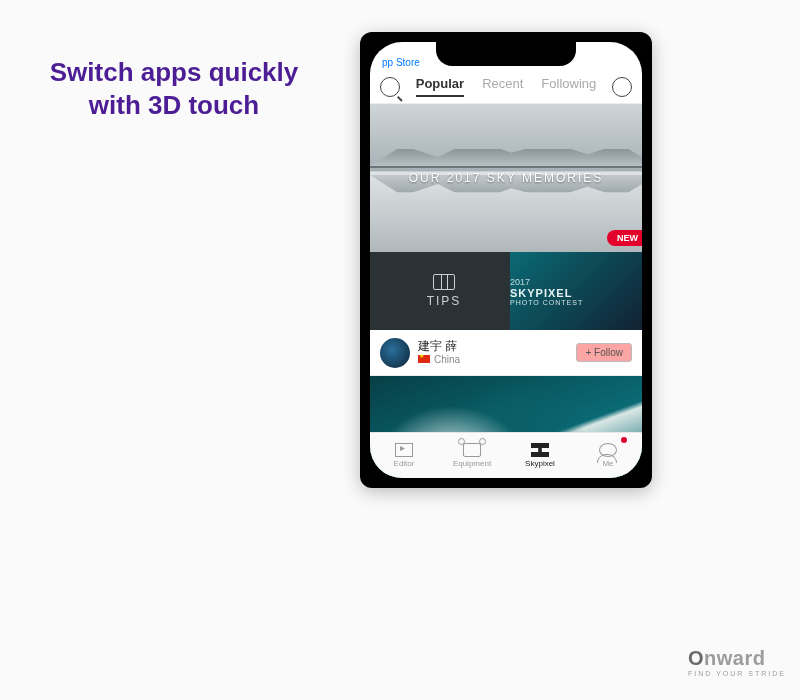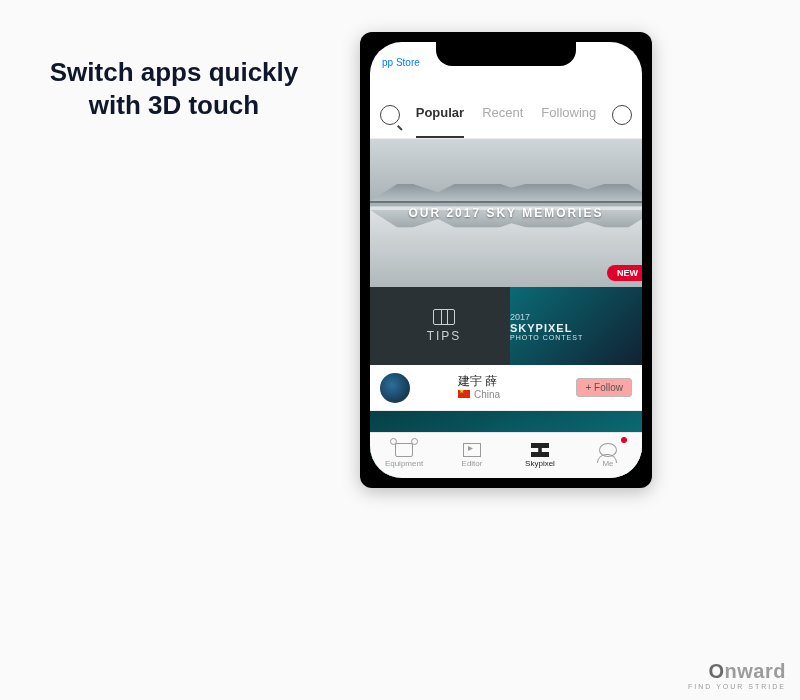--- a/index.html
+++ b/index.html
@@ -10,21 +10,21 @@
     position: relative;
     overflow: hidden;
   }
   .headline {
     position: absolute;
     top: 56px; left: 34px;
     width: 280px;
     font-weight: 800;
     font-size: 26px;
     line-height: 1.25;
-    color: #0f172a;
+    color: #4c1d95;
     text-align: center;
   }
   
   .phone {
     position: absolute;
     left: 360px; top: 32px;
     width: 292px; height: 456px;
     background: #000;
     border-radius: 12px;
     padding: 10px;
@@ -49,25 +49,24 @@
   .statusbar {
     height: 28px;
     font-size: 10px;
     color: #333;
     display: flex; align-items: flex-end;
     padding: 0 12px 2px;
   }
   .statusbar .back { color: #007aff; }
   .topnav {
     height: 34px;
-    display: flex; 
+    display: flex; align-items: center;
     padding: 0 10px;
     gap: 6px;
     border-bottom: 1px solid #eee;
-    margin-top: 35px;
   }
   .topnav .search, .topnav .profile {
     width: 20px; height: 20px;
     border: 1.5px solid #444;
     border-radius: 50%;
     position: relative;
     flex-shrink: 0;
   }
   .topnav .search::after {
     content:""; position:absolute; right:-4px; bottom:-4px;
@@ -88,21 +87,21 @@
     content:""; position:absolute; left:0; right:0; top:42%; height:2px; background:#6b7579;
   }
   .hero .mtn {
     position:absolute; top:22%; left:0; right:0; height:20%;
     background: linear-gradient(180deg, transparent 0%, transparent 40%, #8b9599 41%, #b7c0c3 100%);
     clip-path: polygon(0 100%, 12% 30%, 25% 70%, 38% 10%, 52% 55%, 66% 20%, 80% 60%, 92% 25%, 100% 70%, 100% 100%);
   }
   .hero .mtn2 { top:48%; transform: scaleY(-1); opacity:.7; }
   .hero-title {
     position: relative; z-index:2;
-    color:#fff; font-size:12px; letter-spacing:2px; font-weight:700;
+    color:#fff; font-size:12px; letter-spacing:2px; font-weight:400;
     text-shadow:0 1px 2px rgba(0,0,0,.4);
   }
   .newbadge {
     position:absolute; right:-4px; bottom:6px;
     background:#e3002b; color:#fff; font-size:9px; font-weight:700;
     padding:3px 8px 3px 10px; border-radius:10px 0 0 10px;
   }
   .row2 { height: 78px; display:flex; }
   .tips {
     flex:1; background:#2b3236; color:#c9d1d5;
@@ -123,21 +122,21 @@
   .contest .t2 { font-size:7px; letter-spacing:1px; opacity:.9; }
   .userrow {
     height:46px; display:flex; align-items:center; padding:0 10px; gap:8px;
     border-bottom:1px solid #eee;
   }
   .avatar {
     width:30px; height:30px; border-radius:50%;
     background: radial-gradient(circle at 40% 40%, #2b6f9c, #0b2335);
     flex-shrink:0;
   }
-  .uinfo { flex:1; display:flex; flex-direction:column; line-height:1.1;margin-left:40px; }
+  .uinfo { flex:1; display:flex; flex-direction:column; line-height:1.1; }
   .uname { font-size:12px; color:#222; }
   .uloc  { font-size:10px; color:#888; display:flex; align-items:center; gap:4px; }
   .flag { width:12px; height:8px; background:#de2910; position:relative; }
   .flag::after { content:"★"; position:absolute; left:1px; top:-2px; font-size:6px; color:#ffde00; }
   .followbtn {
     font-size:10px; color:#555; border:1px solid #bbb; border-radius:3px;
     padding:3px 8px; background:#fca5a5;
   }
   .feedimg {
     height: 210px;
@@ -165,22 +164,22 @@
   .ic-editor::after{content:"▸";position:absolute;left:4px;top:-2px;font-size:10px;}
   .ic-sky {
     width:16px;height:16px;background:currentColor;
     clip-path: polygon(0 0,100% 0,100% 35%,60% 35%,60% 65%,100% 65%,100% 100%,0 100%,0 65%,40% 65%,40% 35%,0 35%);
   }
   .ic-me { width:12px;height:12px;border:1.5px solid currentColor;border-radius:50%; }
   .ic-me::after{content:"";position:absolute;left:-3px;top:10px;width:18px;height:8px;border:1.5px solid currentColor;border-bottom:none;border-radius:10px 10px 0 0;}
   .reddot{position:absolute;top:4px;right:22%;width:6px;height:6px;background:#e3002b;border-radius:50%;}
   
   .logo {
-    position:absolute; right:14px; bottom:10px;
-    text-align:right; color:#9c9c9c;
+    position:absolute; right:14px; bottom:23px;
+    color:#9c9c9c;
   }
   .logo .main { font-size:20px; font-weight:600; letter-spacing:.5px; }
   .logo .main b { color:#6a6a6a; font-weight:800; }
   .logo .sub { font-size:7px; letter-spacing:2px; }
 </style>
 </head>
 <body>
 
 <div class="headline">Switch apps quickly with 3D touch</div>
 
@@ -232,26 +231,26 @@
       </div>
       <button class="followbtn">
         + <span>Follow</span>
       </button>
     </div>
 
     <div class="feedimg"></div>
 
     <div class="tabbar">
       <div class="tabbtn">
+        <div class="ic ic-editor"></div>
+        <span>Editor</span>
+      </div>
+      <div class="tabbtn">
         <div class="ic ic-drone"></div>
         <span>Equipment</span>
-      </div>
-      <div class="tabbtn">
-        <div class="ic ic-editor"></div>
-        <span>Editor</span>
       </div>
       <div class="tabbtn active">
         <div class="ic ic-sky"></div>
         <span>Skypixel</span>
       </div>
       <div class="tabbtn">
         <div class="reddot"></div>
         <div class="ic ic-me"></div>
         <span>Me</span>
       </div>

